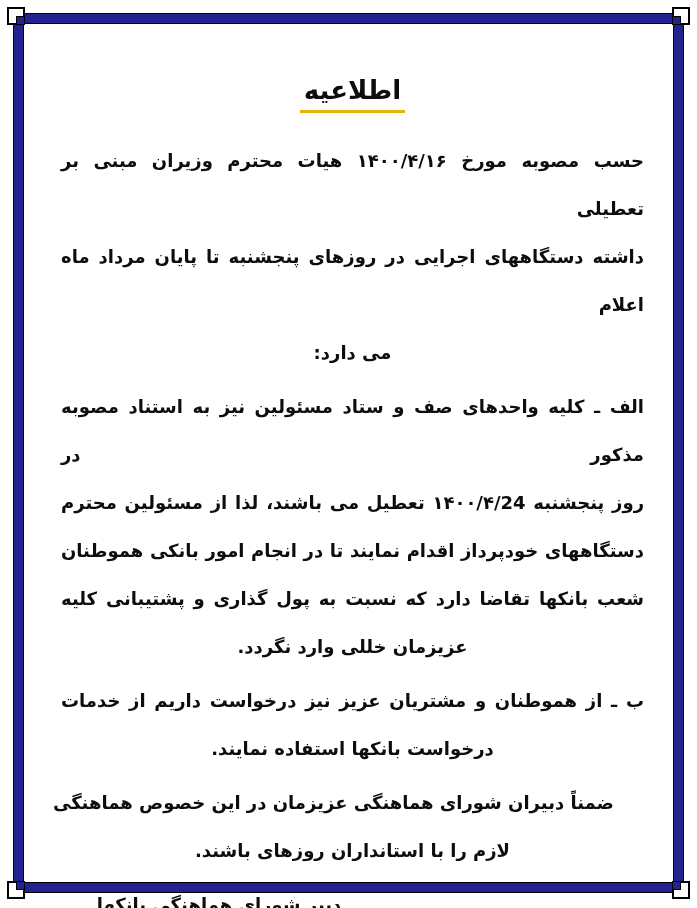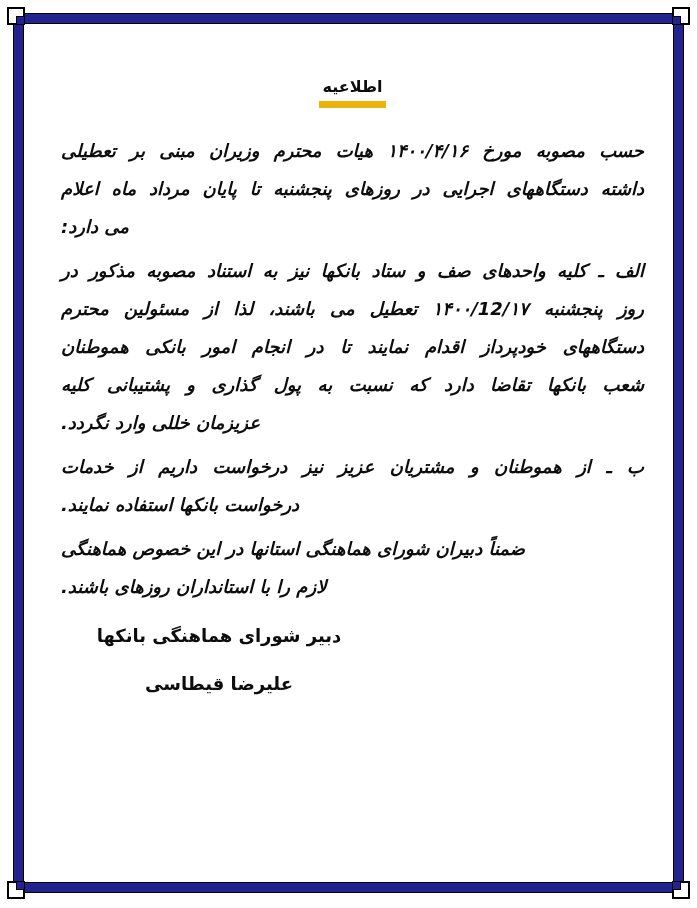--- a/index.html
+++ b/index.html
@@ -47,29 +47,29 @@
     top:23px; left:23px; right:23px; bottom:25px;
     padding:52px 30px 0 38px;
     direction:rtl;
     color:#0d0d0d;
     font-weight:bold;
     font-size:18px;
   }
   .title-wrap { text-align:center; margin-bottom:24px; }
   .title {
     display:inline-block;
-    font-size:16px;
+    font-size:26px;
     font-weight:bold;
-    border-bottom:7px solid #eab308;
+    border-bottom:3px solid #eab308;
     padding:0 4px 5px 4px;
   }
   .para { margin:0 0 6px 0; }
-  .line { display:block; line-height:38px; white-space:nowrap;font-style:italic; }
+  .line { display:block; line-height:48px; white-space:nowrap; }
   .just { text-align:justify; text-align-last:justify; white-space:normal; }
-  .lastline { text-align:left; }
+  .lastline { text-align:center; }
   .indent { padding-right:30px; }
 
   .signature {
     margin-top:2px;
     margin-right:300px;
     width:250px;
     text-align:center;
   }
   .sig-line { line-height:48px; white-space:nowrap; }
 </style>
@@ -91,34 +91,34 @@
       <span class="title">اطلاعیه</span>
     </div>
 
     <p class="para">
       <span class="line just">حسب مصوبه مورخ ۱۴۰۰/۴/۱۶ هیات محترم وزیران مبنی بر تعطیلی</span>
       <span class="line just">داشته دستگاههای اجرایی در روزهای پنجشنبه تا پایان مرداد ماه اعلام</span>
       <span class="line lastline">می دارد:</span>
     </p>
 
     <p class="para">
-      <span class="line just">الف ـ کلیه واحدهای صف و ستاد بانکها نیز به استناد مصوبه مذکور در</span>
-      <span class="line just">روز پنجشنبه ۱۴۰۰/12/۱۷ تعطیل می باشند، لذا از مسئولین محترم</span>
+      <span class="line just">الف ـ کلیه واحدهای صف و ستاد مسئولین نیز به استناد مصوبه مذکور در</span>
+      <span class="line just">روز پنجشنبه ۱۴۰۰/۴/24 تعطیل می باشند، لذا از مسئولین محترم</span>
       <span class="line just">دستگاههای خودپرداز اقدام نمایند تا در انجام امور بانکی هموطنان</span>
       <span class="line just">شعب بانکها تقاضا دارد که نسبت به پول گذاری  و پشتیبانی کلیه</span>
       <span class="line lastline">عزیزمان خللی وارد نگردد.</span>
     </p>
 
     <p class="para">
       <span class="line just">ب ـ از هموطنان و مشتریان عزیز نیز درخواست داریم از خدمات</span>
       <span class="line lastline">درخواست بانکها استفاده نمایند.</span>
     </p>
 
     <p class="para">
-      <span class="line lastline indent">ضمناً دبیران شورای هماهنگی استانها در این خصوص هماهنگی</span>
+      <span class="line lastline indent">ضمناً دبیران شورای هماهنگی عزیزمان در این خصوص هماهنگی</span>
       <span class="line lastline">لازم را با استانداران روزهای باشند.</span>
     </p>
 
     <div class="signature">
       <div class="sig-line">دبیر شورای هماهنگی بانکها</div>
       <div class="sig-line">علیرضا قیطاسی</div>
     </div>
 
   </div>
 </div>

